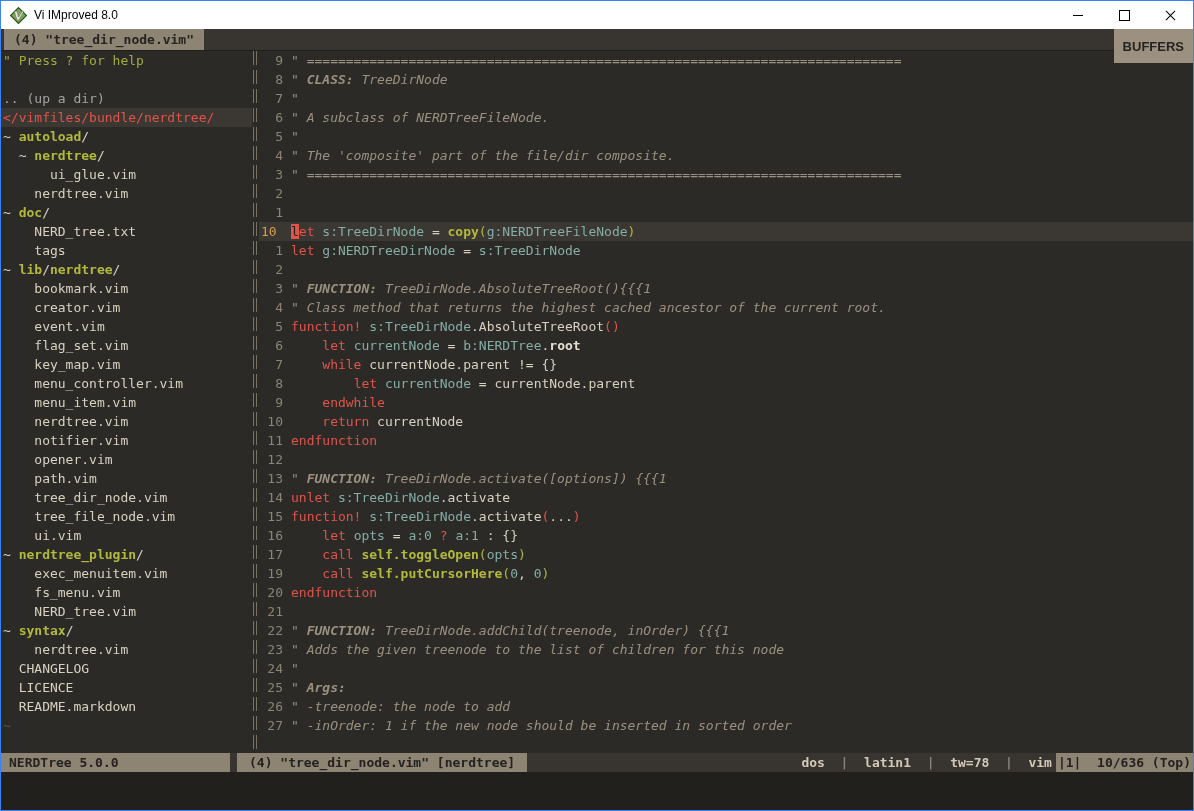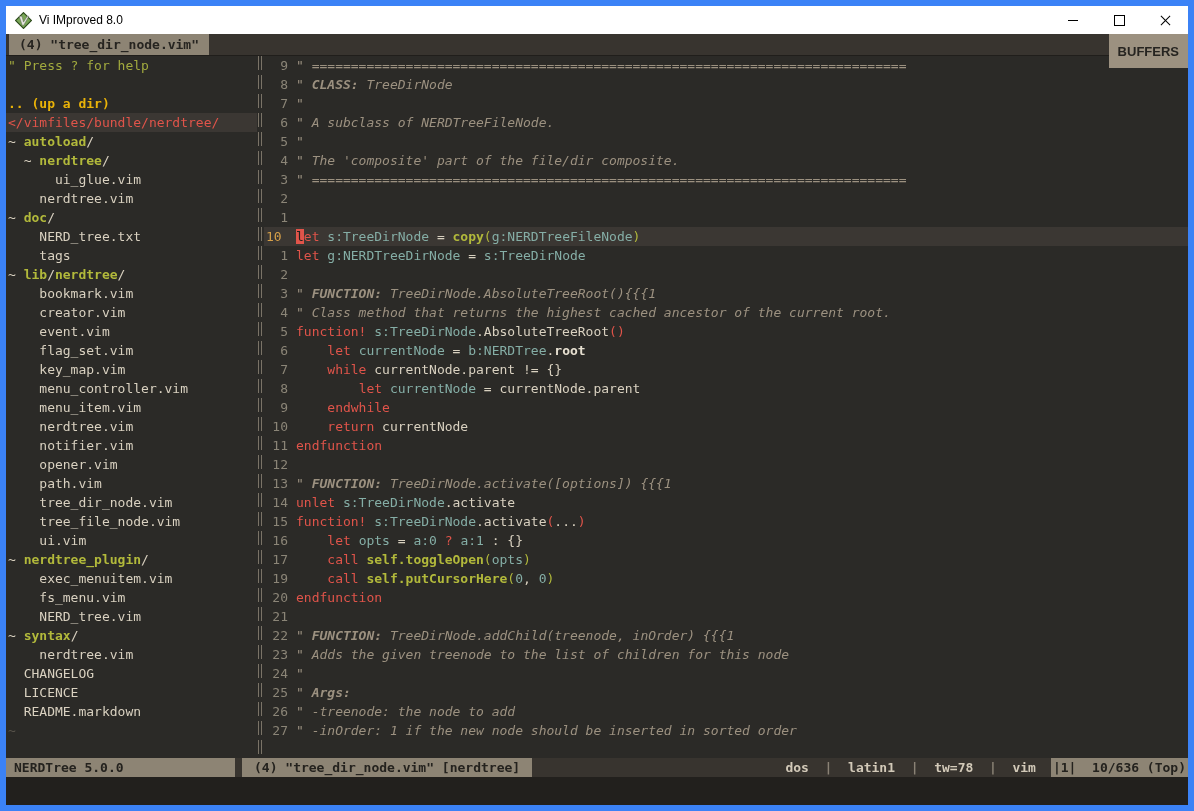--- a/index.html
+++ b/index.html
@@ -1,17 +1,17 @@
 <!DOCTYPE html>
 <html><head>
 <meta charset="utf-8">
 <style>
   html,body{margin:0;padding:0;background:#111;}
   .window{position:relative;width:1194px;height:811px;box-sizing:border-box;
-    border:6px solid #3b82f6;background:#2b2a27;overflow:hidden;
+    border:1px solid #3b82f6;background:#2b2a27;overflow:hidden;
     font-family:"DejaVu Sans Mono",monospace;}
   
   .titlebar{height:28px;background:#ffffff;display:flex;align-items:center;}
   .appicon{width:17px;height:17px;margin:0 7px 0 9px;flex:none;}
   .apptitle{font-family:"Liberation Sans",sans-serif;font-size:12px;color:#000;}
   .tspacer{flex:1;}
   .wbtn{width:46px;height:28px;display:flex;align-items:center;justify-content:center;flex:none;}
   .ic-min{width:10px;height:1px;background:#000;}
   .ic-max{width:9px;height:9px;border:1px solid #000;}
   .ic-x{position:relative;width:11px;height:11px;}
@@ -43,32 +43,32 @@
   .s-c {color:#9c9180;font-style:italic;}
   .s-cb{color:#9c9180;font-style:italic;font-weight:bold;}
   .s-k {color:#e0544a;}
   .s-i {color:#85aea6;}
   .s-f {color:#b2b93b;font-weight:bold;}
   .s-o {color:#b2b93b;}
   .s-t {color:#d9d1c0;}
   .s-tb{color:#e6dfd0;font-weight:bold;}
   .s-cur{background:#e0544a;color:#21201d;}
   .s-h {color:#a2aa3e;}
-  .s-u {color:#eab308;font-weight:bold;}
+  .s-u {color:#a3a3a3;font-weight:normal;}
   .s-r {color:#e0544a;}
   .s-d {color:#b2b93b;font-weight:bold;}
   .s-p {color:#d9d1c0;}
   .s-m {color:#57524a;}
   
   .statusline{height:19px;display:flex;font-size:13px;line-height:19px;font-weight:bold;white-space:pre;}
   .st-tan{background:#8d8474;color:#24221e;}
   .st-tree{width:229px;flex:none;padding-left:8px;box-sizing:border-box;}
   .st-gap{width:7px;flex:none;background:#38342f;}
   .st-file{flex:none;padding:0 12px;}
-  .st-dark{flex:1;background:#38342f;color:#d2c9b8;text-align:right;padding-right:15px;}
+  .st-dark{flex:1;background:#38342f;color:#d2c9b8;text-align:right;padding-right:4px;}
   .st-dark .sep{color:#8a8275;}
   .st-pos{flex:none;padding:0 2px;min-width:130px;}
   
   .cmdline{height:39px;background:#22201d;}
 </style>
 </head>
 <body>
 
 <div class="window">
 

